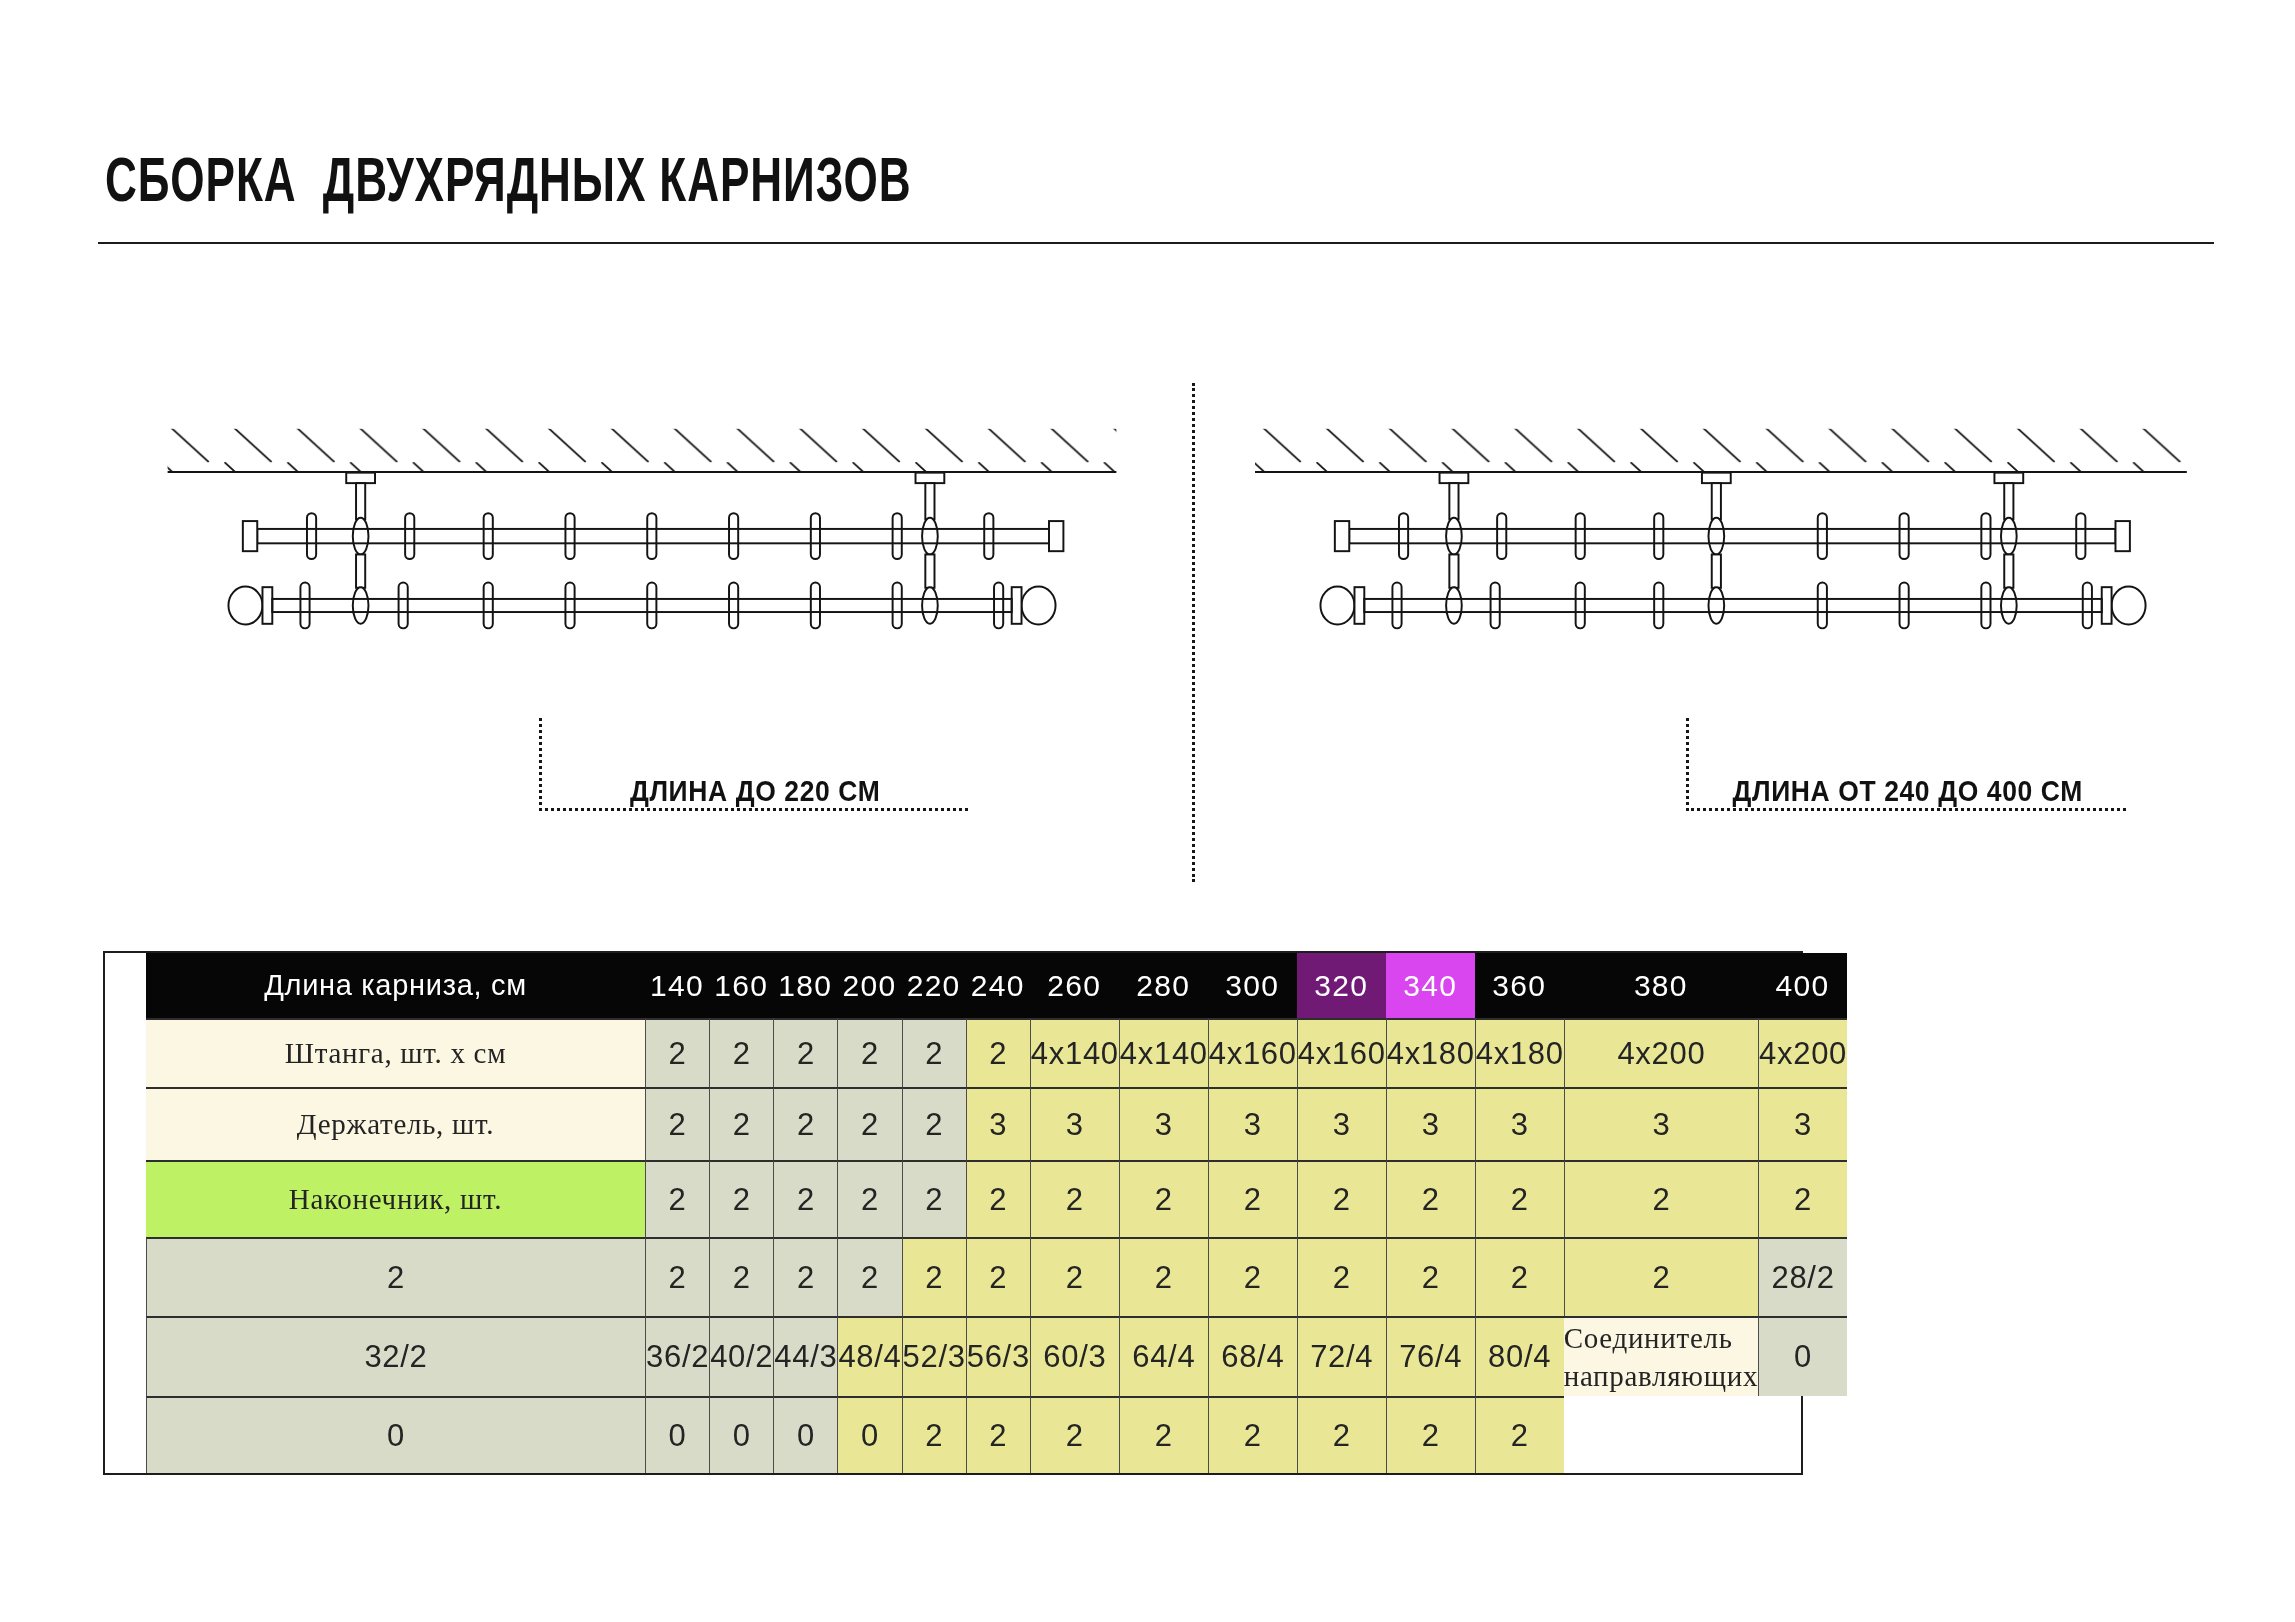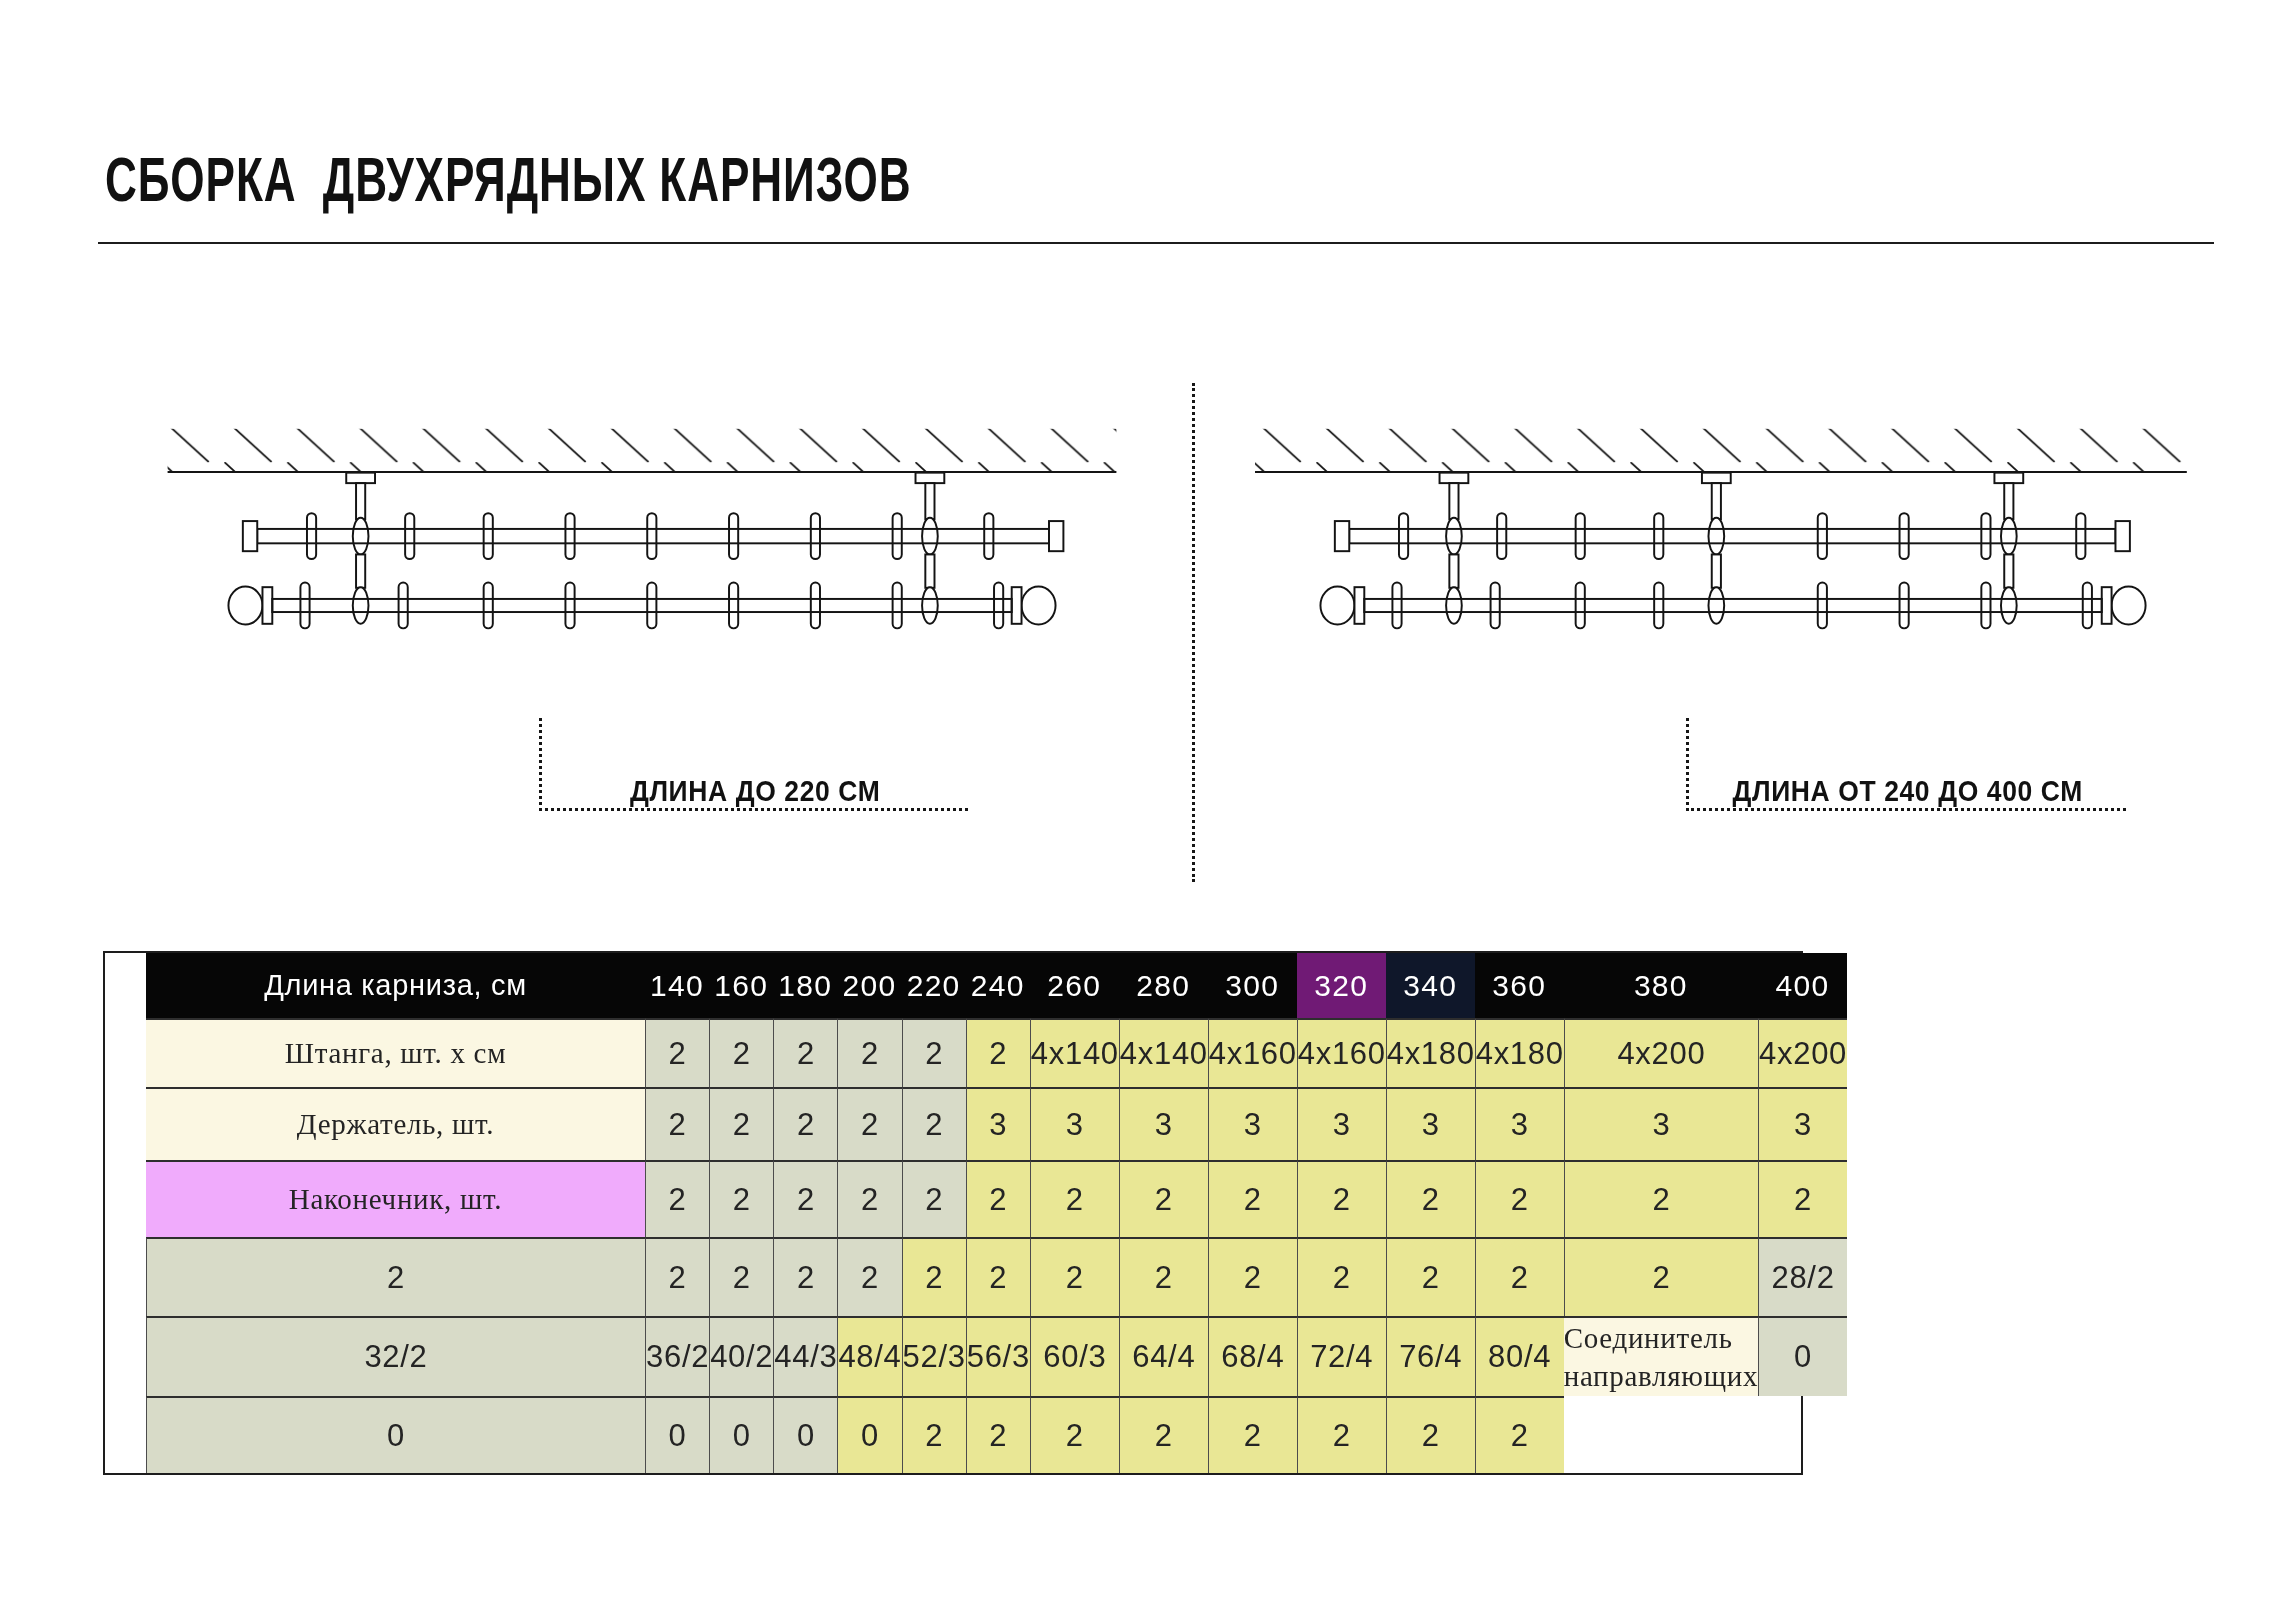--- a/index.html
+++ b/index.html
@@ -187,21 +187,21 @@
       <div class="cell th th-val" style="background: rgb(6, 6, 6);">140</div>
       <div class="cell th th-val" style="background: rgb(6, 6, 6);">160</div>
       <div class="cell th th-val" style="background: rgb(6, 6, 6);">180</div>
       <div class="cell th th-val" style="background: rgb(6, 6, 6);">200</div>
       <div class="cell th th-val" style="background: rgb(6, 6, 6);">220</div>
       <div class="cell th th-val" style="background: rgb(6, 6, 6);">240</div>
       <div class="cell th th-val" style="background: rgb(6, 6, 6);">260</div>
       <div class="cell th th-val" style="background: rgb(6, 6, 6);">280</div>
       <div class="cell th th-val" style="background: rgb(6, 6, 6);">300</div>
       <div class="cell th th-val" style="background: #701a75;">320</div>
-      <div class="cell th th-val" style="background: #0f172a;">340</div>
+      <div class="cell th th-val" style="background: #d946ef;">340</div>
       <div class="cell th th-val" style="background: rgb(6, 6, 6);">360</div>
       <div class="cell th th-val" style="background: rgb(6, 6, 6);">380</div>
       <div class="cell th th-val" style="background: rgb(6, 6, 6);">400</div>
       <div class="cell row-label" style="background: rgb(251, 247, 226);">Штанга, шт. х см</div>
       <div class="cell val" style="background: rgb(216, 219, 200);">2</div>
       <div class="cell val" style="background: rgb(216, 219, 200);">2</div>
       <div class="cell val" style="background: rgb(216, 219, 200);">2</div>
       <div class="cell val" style="background: rgb(216, 219, 200);">2</div>
       <div class="cell val" style="background: rgb(216, 219, 200);">2</div>
       <div class="cell val" style="background: rgb(233, 231, 149);">2</div>
@@ -221,21 +221,21 @@
       <div class="cell val" style="background: rgb(216, 219, 200);">2</div>
       <div class="cell val" style="background: rgb(233, 231, 149);">3</div>
       <div class="cell val" style="background: rgb(233, 231, 149);">3</div>
       <div class="cell val" style="background: rgb(233, 231, 149);">3</div>
       <div class="cell val" style="background: rgb(233, 231, 149);">3</div>
       <div class="cell val" style="background: rgb(233, 231, 149);">3</div>
       <div class="cell val" style="background: rgb(233, 231, 149);">3</div>
       <div class="cell val" style="background: rgb(233, 231, 149);">3</div>
       <div class="cell val" style="background: rgb(233, 231, 149);">3</div>
       <div class="cell val" style="background: rgb(233, 231, 149);">3</div>
-      <div class="cell row-label" style="background: #f0abfc;">Наконечник, шт.</div>
+      <div class="cell row-label" style="background: #bef264;">Наконечник, шт.</div>
       <div class="cell val" style="background: rgb(216, 219, 200);">2</div>
       <div class="cell val" style="background: rgb(216, 219, 200);">2</div>
       <div class="cell val" style="background: rgb(216, 219, 200);">2</div>
       <div class="cell val" style="background: rgb(216, 219, 200);">2</div>
       <div class="cell val" style="background: rgb(216, 219, 200);">2</div>
       <div class="cell val" style="background: rgb(233, 231, 149);">2</div>
       <div class="cell val" style="background: rgb(233, 231, 149);">2</div>
       <div class="cell val" style="background: rgb(233, 231, 149);">2</div>
       <div class="cell val" style="background: rgb(233, 231, 149);">2</div>
       <div class="cell val" style="background: rgb(233, 231, 149);">2</div>

